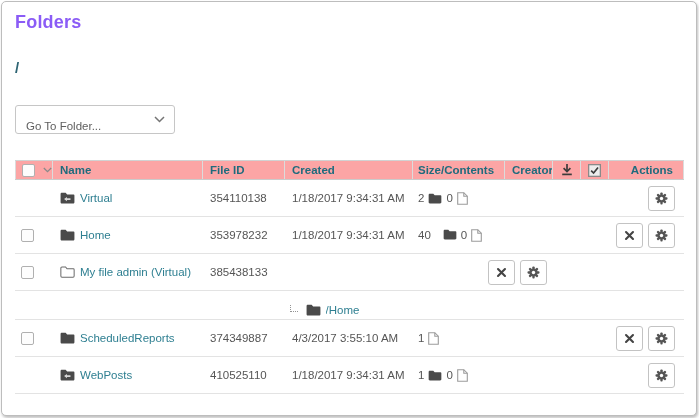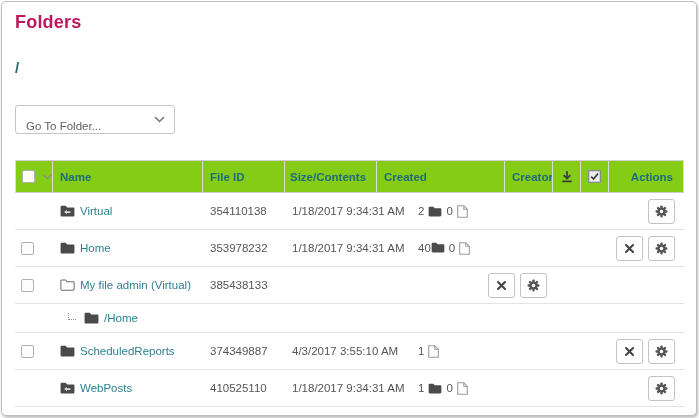--- a/index.html
+++ b/index.html
@@ -1,35 +1,35 @@
 <!DOCTYPE html>
 <html><head>
 <meta charset="utf-8">
 <style>
   * { box-sizing: border-box; }
   html,body { margin:0; padding:0; background:#fff; width:699px; height:418px; overflow:hidden;
     font-family:"Liberation Sans", sans-serif; }
   .card { position:absolute; left:1px; top:1px; width:696px; height:415px; background:#fff;
     border:1px solid #bdbdbd; border-radius:5px; box-shadow:1px 2px 3px rgba(0,0,0,.25);
     padding:10px 13px 0 13px; }
-  .title { font-size:18px; font-weight:bold; color:#be185d; letter-spacing:.2px; }
+  .title { font-size:18px; font-weight:bold; color:#8b5cf6; letter-spacing:.2px; }
   .breadcrumb { margin-top:26px; font-size:15px; font-weight:bold; color:#2d6473; cursor:pointer; }
   .select { margin-top:29px; width:160px; height:29px; border:1px solid #c6c6c6; border-radius:3px;
     background:#fff; display:flex; align-items:center; justify-content:space-between;
     padding:0 9px 0 10px; cursor:pointer; }
   .select .ph { font-size:11.5px; color:#5f5f5f;margin-top:12px; }
   .tbl { margin-top:26px; width:669px; }
-  .thead { display:flex; height:33px; background:#84cc16; border-top:1px solid #d2d2d2;
+  .thead { display:flex; height:20px; background:#fca5a5; border-top:1px solid #d2d2d2;
     border-bottom:1px solid #cbcbcb; }
   .th { display:flex; align-items:center; padding:0 7px; font-size:11.5px; font-weight:bold;
     color:#1f6b7d; border-right:1px solid #dcdcdc; white-space:nowrap; overflow:hidden; }
   .th:first-child { border-left:1px solid #dcdcdc; }
   .row { display:flex; align-items:center; min-height:37px; border-bottom:1px solid #e3e3e3;
     font-size:11.5px; color:#555; background:#fff; }
-  .row.sub { min-height:29px; }
+  .row.sub { min-height:29px;flex-direction:column; }
   .td { display:flex; align-items:center; padding:0 7px; white-space:nowrap; overflow:hidden; }
   .c-sel { width:38px; justify-content:flex-start; padding-left:6px; }
   .c-name { width:150px; gap:5px; }
   .c-id { width:82px; }
   .c-created { width:128px; padding-right:0; }
   .c-size { width:92px; gap:4px; padding:0 5px; }
   .c-creator { width:48px; }
   .c-dl { width:28px; justify-content:center; padding:0; }
   .c-chk { width:28px; justify-content:center; padding:0; }
   .c-actions { width:75px; justify-content:flex-end; gap:5px; padding-right:9px; }
@@ -64,22 +64,22 @@
     <div class="thead">
       <div class="th c-sel">
         <span class="cb"></span>
         <span class="hdr-split"></span>
         <svg width="9" height="6" viewBox="0 0 11 7">
             <path d="M1 1 L5.5 5.5 L10 1" fill="none" stroke="#8a8a8a" stroke-width="1.6"></path>
           </svg>
       </div>
       <div class="th c-name">Name</div>
       <div class="th c-id">File ID</div>
+      <div class="th c-created">Created</div>
       <div class="th c-size">Size/Contents</div>
-      <div class="th c-created">Created</div>
       <div class="th c-creator">Creator</div>
       <div class="th c-dl">
         <svg width="12" height="14" viewBox="0 0 12 14">
             <path d="M6 1 V8" stroke="#3c3c3c" stroke-width="1.7"></path>
             <path d="M2.6 5.2 L6 8.6 L9.4 5.2" fill="none" stroke="#3c3c3c" stroke-width="1.7"></path>
             <path d="M1.2 11.4 H10.8" stroke="#3c3c3c" stroke-width="1.7"></path>
           </svg>
       </div>
       <div class="th c-chk">
         <svg width="13" height="13" viewBox="0 0 14 14">
@@ -148,21 +148,21 @@
 
       <svg width="15" height="12" viewBox="0 0 16 13">
               <path d="M0.5 2.2 C0.5 1.4 1.1 0.8 1.9 0.8 H6 L7.6 2.8 H14.6 C15.2 2.8 15.5 3.3 15.5 3.9 V11 C15.5 11.8 14.9 12.4 14.1 12.4 H1.9 C1.1 12.4 0.5 11.8 0.5 11 Z" fill="#4a4a4a"></path>
             </svg>
 
       <a class="link">Home</a>
     </div>
     <div class="td c-id">353978232</div>
     <div class="td c-created">1/18/2017 9:34:31 AM</div>
     <div class="td c-size">
-      <span class="grp-folders" style="display:flex;gap:0">
+      <span class="grp-folders" style="display:flex;gap:12px">
         <span class="cnt cnt-folders">40</span>
         <svg width="14" height="11" viewBox="0 0 16 13">
                 <path d="M0.5 2.2 C0.5 1.4 1.1 0.8 1.9 0.8 H6 L7.6 2.8 H14.6 C15.2 2.8 15.5 3.3 15.5 3.9 V11 C15.5 11.8 14.9 12.4 14.1 12.4 H1.9 C1.1 12.4 0.5 11.8 0.5 11 Z" fill="#4a4a4a"></path>
               </svg>
       </span>
       <span class="grp-files" style="display:flex;align-items:center;gap:4px">
         <span class="cnt cnt-files">0</span>
         <svg width="11" height="13" viewBox="0 0 11 13">
                 <path d="M0.7 0.7 H6.8 L10.3 4.2 V12.3 H0.7 Z" fill="#fff" stroke="#9c9c9c" stroke-width="1.1"></path>
                 <path d="M6.8 0.7 V4.2 H10.3" fill="none" stroke="#9c9c9c" stroke-width="1.1"></path>

